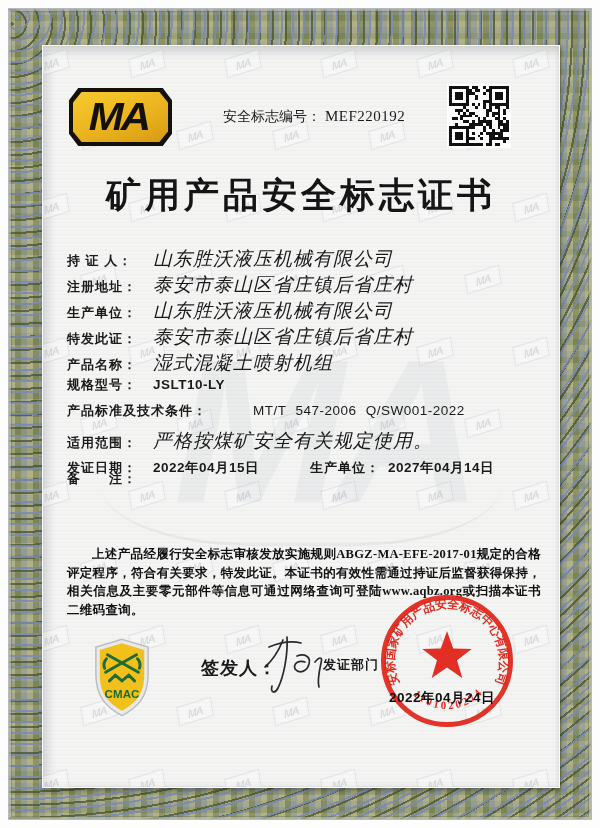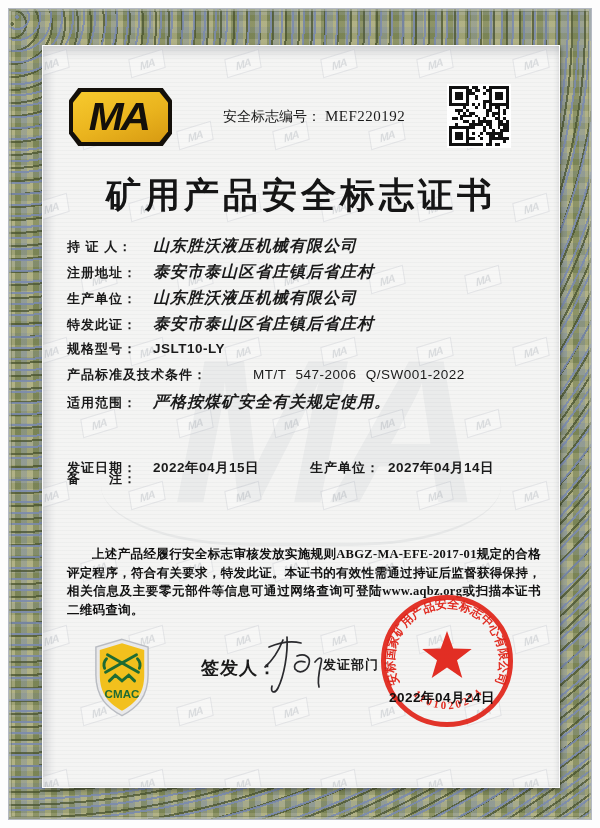--- a/index.html
+++ b/index.html
@@ -70,25 +70,25 @@
   .qr { position:absolute; left:404px; top:38px; width:64px; height:64px;
     background:#fff; padding:2px;
     display:grid; grid-template-columns:repeat(21,1fr); grid-template-rows:repeat(21,1fr); }
   .qr i { display:block; }
   .qr i.on { background:#111; }
   
   .title { position:absolute; left:0; top:126px; width:100%; text-align:center;
     font-family:"Liberation Serif", serif;
     font-size:35px; font-weight:900; letter-spacing:4px; color:#151515; }
   
-  .fields { position:absolute; left:24px; top:190px; right:18px; }
+  .fields { position:absolute; left:24px; top:200px; right:18px; }
   .row { display:flex; align-items:baseline; height:26px; font-size:13px; }
   .row .lbl { font-weight:700; letter-spacing:1px; width:86px; flex:none; }
   .row.wide .lbl { width:auto; margin-right:46px; }
-  .val-kai { font-family:"Liberation Serif", serif; font-style:italic; font-weight:700; font-size:16px; letter-spacing:1px; }
+  .val-kai { font-family:"Liberation Serif", serif; font-style:italic; font-weight:400; font-size:19px; letter-spacing:1px; }
   .val-sans { font-weight:700; font-size:13.5px; letter-spacing:.5px; }
   .val-std { font-weight:400; font-size:13.5px; word-spacing:5px; letter-spacing:.5px; }
   .dates { position:absolute; left:24px; top:393px; display:flex; align-items:baseline; font-size:13px;margin-top:20px; }
   .dates .lbl { font-weight:700; letter-spacing:1px; width:86px; flex:none; }
   .dates .v1 { width:157px; flex:none; }
   .dates .lbl2 { font-weight:700; letter-spacing:1px; width:78px; flex:none; }
   .remark { position:absolute; left:24px; top:424px; font-size:13px; font-weight:700; letter-spacing:1px; }
   
   .statement { position:absolute; left:24px; top:499px; width:474px;
     font-family:"Liberation Serif", serif; font-weight:700;
@@ -643,20 +643,24 @@
     </div>
     <div class="row">
       <span class="lbl">生产单位：</span>
       <span class="val-kai">山东胜沃液压机械有限公司</span>
     </div>
     <div class="row">
       <span class="lbl">特发此证：</span>
       <span class="val-kai">泰安市泰山区省庄镇后省庄村</span>
     </div>
     <div class="row">
+      <span class="lbl">产品名称：</span>
+      <span class="val-kai">湿式混凝土喷射机组</span>
+    </div>
+    <div class="row">
       <span class="lbl">规格型号：</span>
       <span class="val-sans">JSLT10-LY</span>
     </div>
     <div class="row wide">
       <span class="lbl">产品标准及技术条件：</span>
       <span class="val-std">MT/T 547-2006 Q/SW001-2022</span>
     </div>
     <div class="row">
       <span class="lbl">适用范围：</span>
       <span class="val-kai">严格按煤矿安全有关规定使用。</span>

